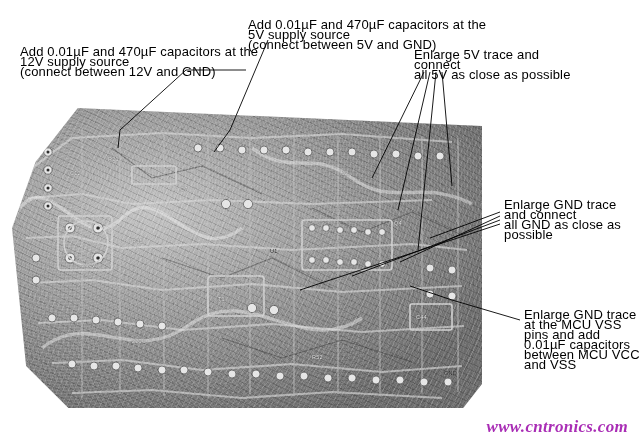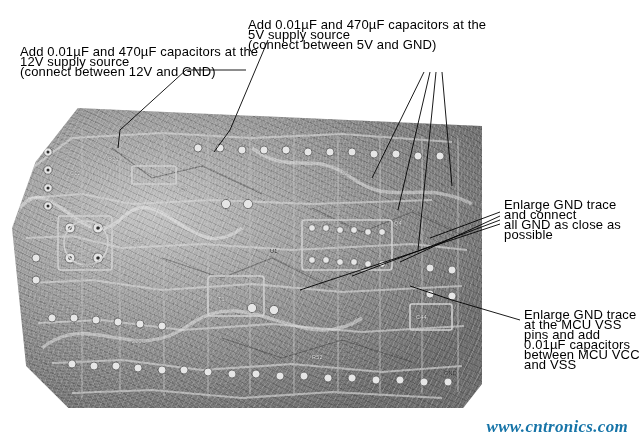--- a/index.html
+++ b/index.html
@@ -285,23 +285,25 @@
       <path d="M520,320 L452,300 L410,286"></path>
     </g>
   </svg>
 
   <div class="anno" style="left:20px;  top:47px;  width:244px;">Add 0.01µF and 470µF capacitors at the 12V supply source
 (connect between 12V and GND)</div>
 
   <div class="anno" style="left:248px; top:20px;  width:244px;">Add 0.01µF and 470µF capacitors at the 5V supply source
 (connect between 5V and GND)</div>
 
+  <div class="anno" style="left:414px; top:50px;  width:160px;">Enlarge 5V trace and connect
+all 5V as close as possible</div>
 
   <div class="anno" style="left:504px; top:200px; width:136px;">Enlarge GND trace and connect
 all GND as close as possible</div>
 
   <div class="anno" style="left:524px; top:310px; width:118px;">Enlarge GND trace at the MCU VSS
 pins and add 0.01µF capacitors
 between MCU VCC and VSS</div>
 
-  <div class="watermark" style="color: #0369a1; text-align: center;">www.cntronics.com</div>
+  <div class="watermark" style="color: #a21caf; text-align: center;">www.cntronics.com</div>
 
 </div>
 
 </body></html>

